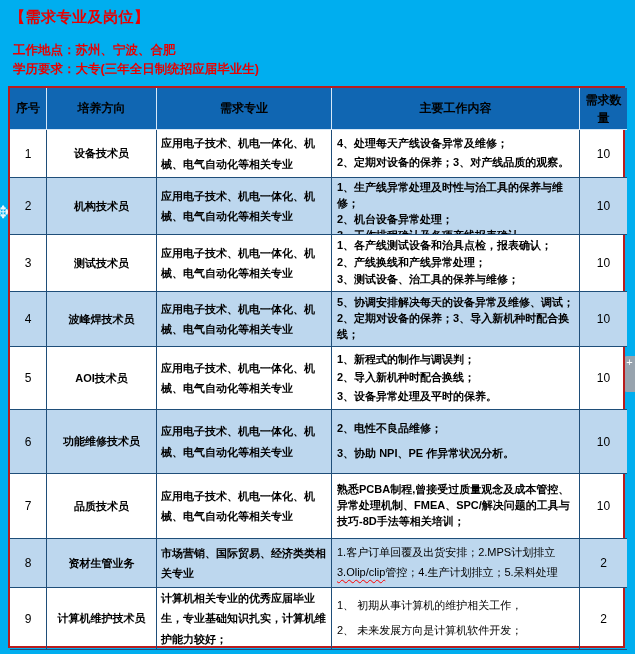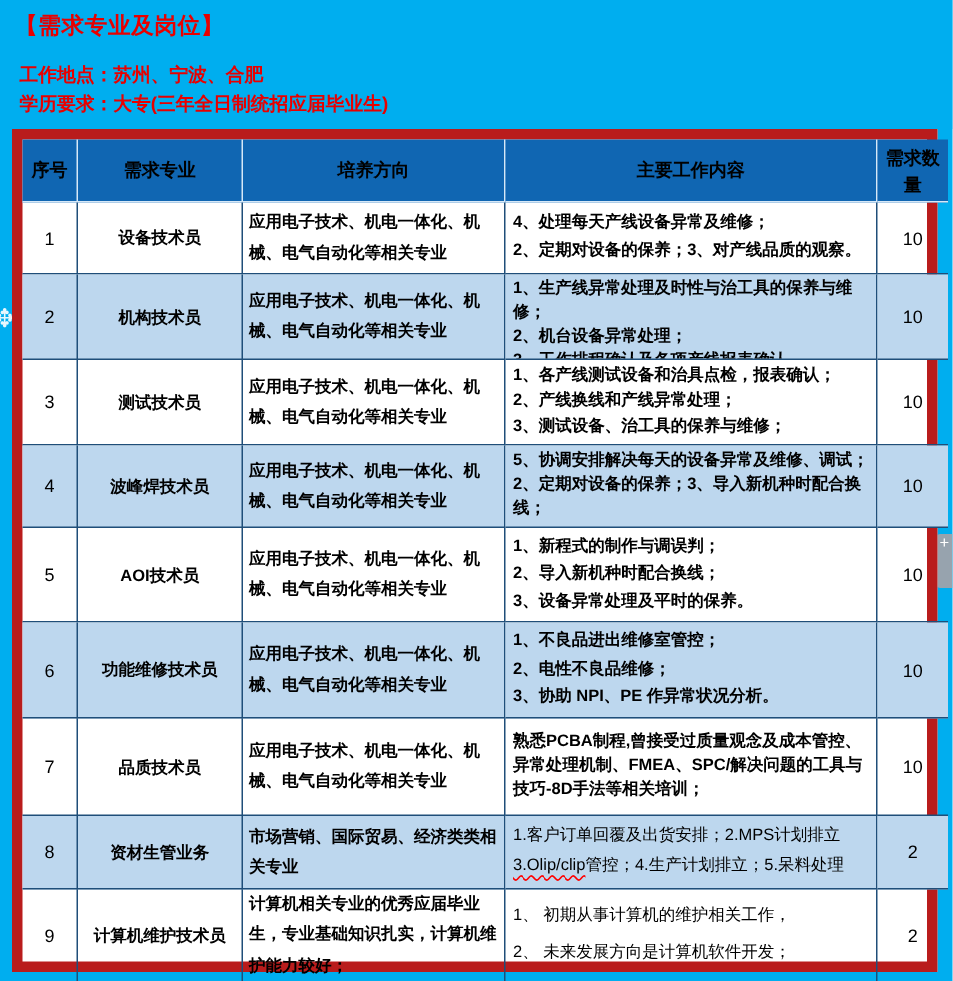--- a/index.html
+++ b/index.html
@@ -31,21 +31,21 @@
     color:#fff; font-size:11px; text-align:center; line-height:13px;
   }
 
   
   .table {
     position:absolute; left:8px; top:86px; width:617px; height:562px;
     display:grid;
     grid-template-columns:37px 110px 175px 248px 47px;
     grid-template-rows:42px 48px 57px 57px 55px 63px 64px 65px 49px 62px;
     background:#fff;
-    border:7px solid #b91c1c;
+    border:2px solid #b91c1c;
     font-size:11px; color:#000;
   }
   .cell { border-right:1px solid #1F4E79; border-bottom:1px solid #1F4E79; overflow:hidden; }
   .cell:nth-child(5n) { border-right:none; }
 
   .th {
     background:#1066B2; color:#000; font-weight:bold; font-size:12px;
     display:flex; align-items:center; justify-content:center; text-align:center;
     border-right:1.5px solid #D6E8F7; border-bottom:1.5px solid #D6E8F7;
   }
@@ -78,22 +78,22 @@
   <div class="doc-title">【需求专业及岗位】</div>
   <div class="meta-line meta-education">学历要求：大专(三年全日制统招应届毕业生)</div>
   <div class="meta-line meta-location">工作地点：苏州、宁波、合肥</div>
 </div>
 
 <div class="move-anchor">✥</div>
 <div class="plus-tab">+</div>
 
 <div class="table">
   <div class="cell th">序号</div>
+  <div class="cell th">培养方向</div>
   <div class="cell th">需求专业</div>
-  <div class="cell th">培养方向</div>
   <div class="cell th">主要工作内容</div>
   <div class="cell th last">需求数量</div>
 
   <div class="cell td-no">1</div>
   <div class="cell td-dir">设备技术员</div>
   <div class="cell td-major">应用电子技术、机电一体化、机械、电气自动化等相关专业</div>
   <div class="cell td-duties">
       <div class="duty">4、处理每天产线设备异常及维修；</div>
       <div class="duty">2、定期对设备的保养；3、对产线品质的观察。</div>
     </div>
@@ -135,21 +135,20 @@
       <div class="duty">1、新程式的制作与调误判；</div>
       <div class="duty">2、导入新机种时配合换线；</div>
       <div class="duty">3、设备异常处理及平时的保养。</div>
     </div>
   <div class="cell td-count">10</div>
 
   <div class="cell td-no shade">6</div>
   <div class="cell td-dir shade">功能维修技术员</div>
   <div class="cell td-major shade">应用电子技术、机电一体化、机械、电气自动化等相关专业</div>
   <div class="cell td-duties shade">
-      <div class="duty">1、不良品进出维修室管控；</div>
       <div class="duty">2、电性不良品维修；</div>
       <div class="duty">3、协助 NPI、PE 作异常状况分析。</div>
     </div>
   <div class="cell td-count shade">10</div>
 
   <div class="cell td-no">7</div>
   <div class="cell td-dir">品质技术员</div>
   <div class="cell td-major">应用电子技术、机电一体化、机械、电气自动化等相关专业</div>
   <div class="cell td-duties">
       <div class="duty">熟悉PCBA制程,曾接受过质量观念及成本管控、异常处理机制、FMEA、SPC/解决问题的工具与技巧-8D手法等相关培训；</div>

